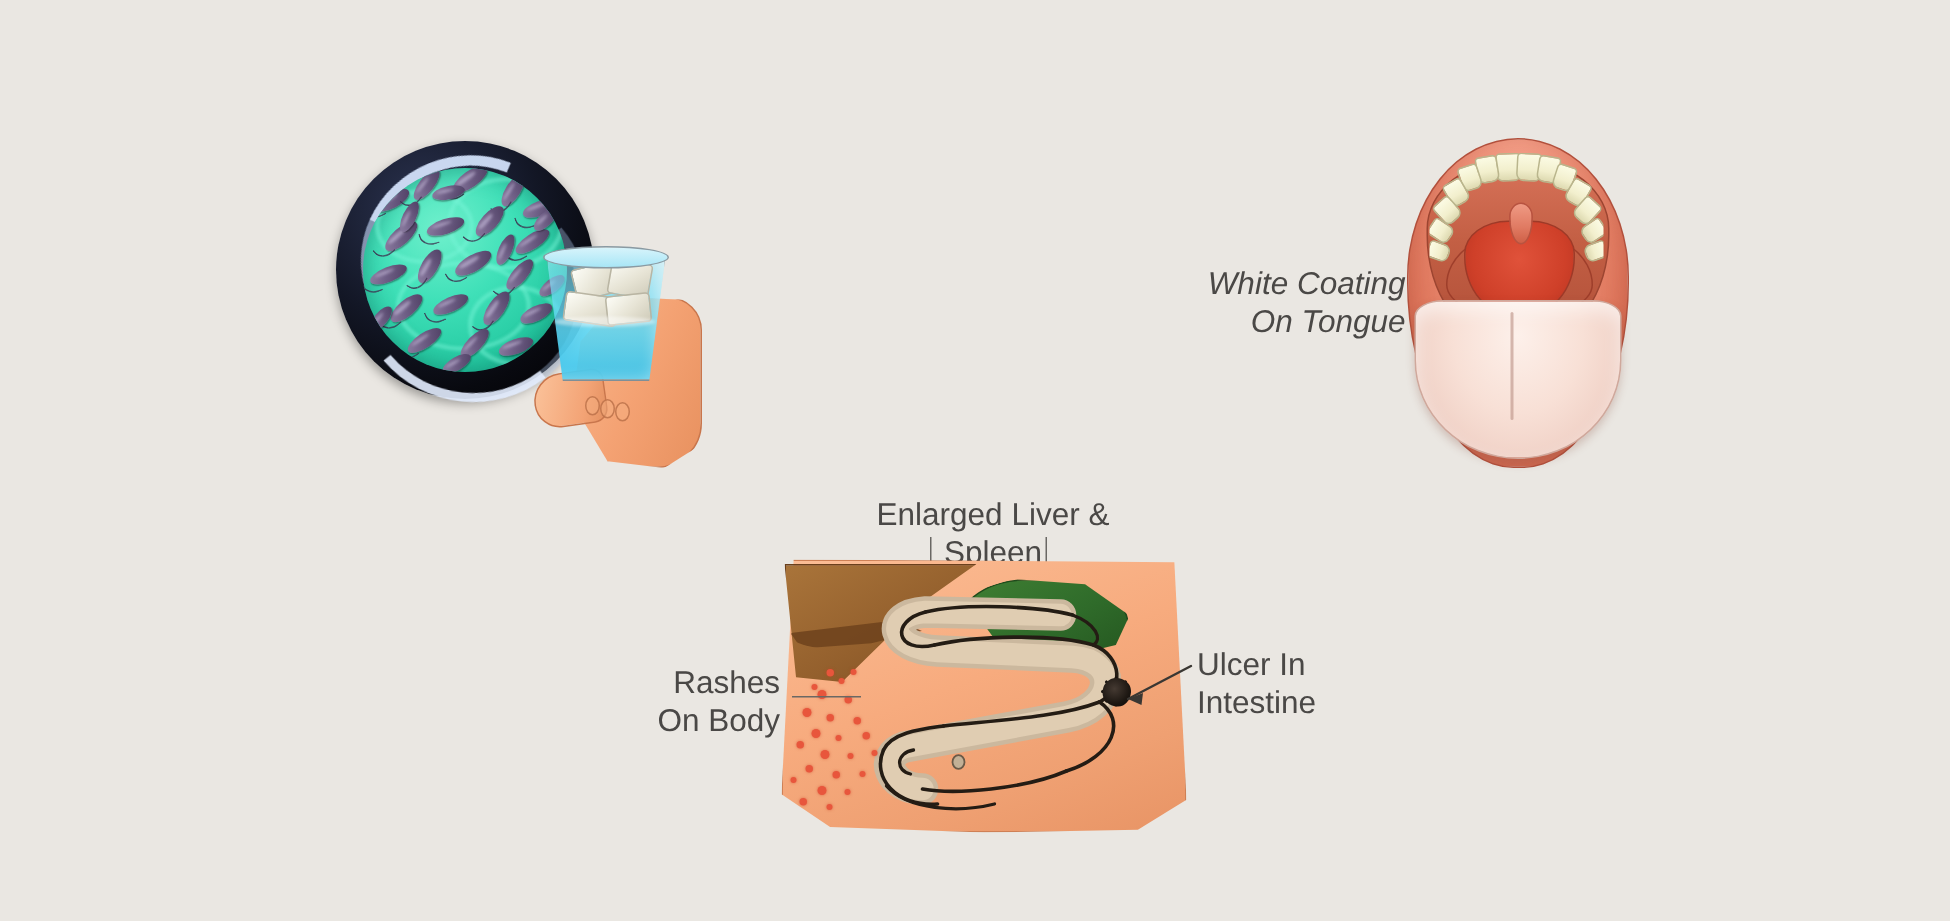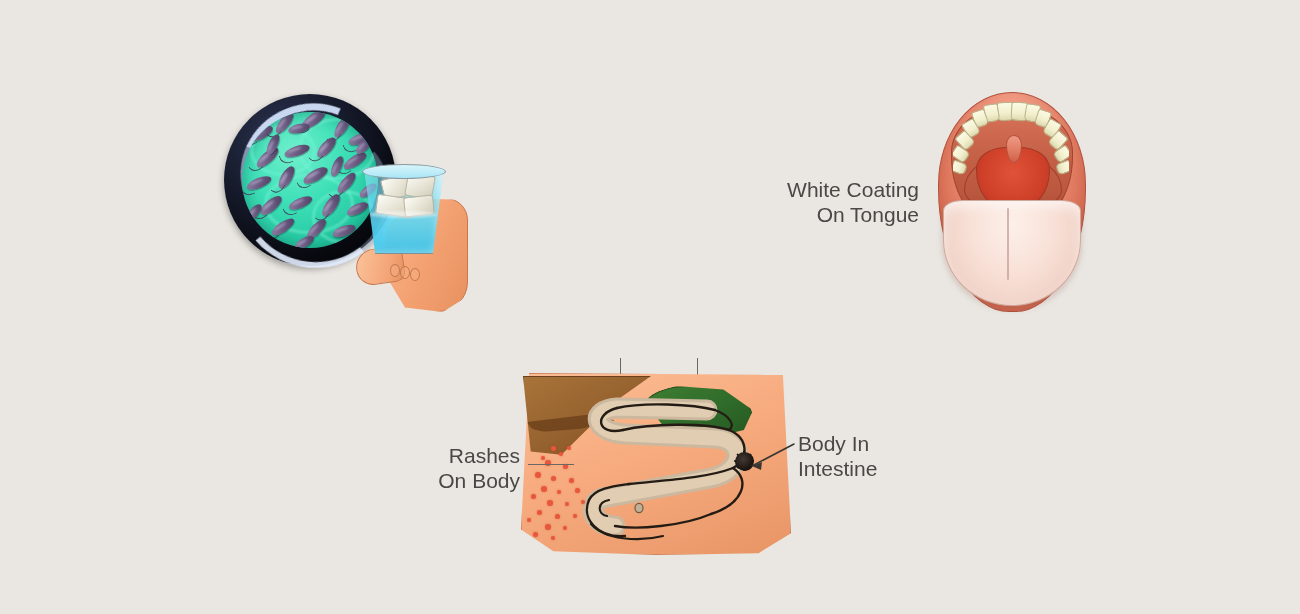--- a/index.html
+++ b/index.html
@@ -286,21 +286,21 @@
     position: absolute;
     width: 10px;
     height: 2px;
     background: #17110d;
     border-radius: 1px;
     transform-origin: 0 50%;
   }
 
   
   #lbl-salmonella { left: 418px; top: 118px; }
-  #lbl-tongue     { left: 759px; top: 178px; width: 160px; }
+  #lbl-tongue     { left: 777px; top: 178px; width: 160px; font-style: italic; }
   #lbl-organs     { left: 552px; top: 332px; width: 220px; }
   #lbl-rashes     { left: 400px; top: 444px; width: 120px; }
   #lbl-ulcer      { left: 798px; top: 432px; width: 140px; }
 </style>
 </head>
 <body>
 
 <div id="stage">
 
 
@@ -420,20 +420,21 @@
       <div class="tooth" style="left:0px;  top:58px; width:10px; height:13px; transform:rotate(-70deg);"></div>
       <div class="tooth" style="left:105px;top:58px; width:10px; height:13px; transform:rotate(70deg);"></div>
     </div>
     <div class="abs" id="tongue"></div>
     <div class="abs" id="tongue-midline"></div>
   </div>
 
   <div class="abs label right" id="lbl-tongue">White Coating
 On Tongue</div>
 
+  <div class="abs label center" id="lbl-organs">Enlarged Liver &amp; Spleen</div>
   <div class="abs leader" style="left:620px; top:358px; width:1.4px; height:46px;"></div>
   <div class="abs leader" style="left:697px; top:358px; width:1.4px; height:40px;"></div>
 
   <div class="abs" id="abdomen">
     <div class="abs" id="torso-skin"></div>
     <div class="abs" id="liver"></div>
     <div class="abs" id="liver-lobe"></div>
     <div class="abs" id="spleen"></div>
 
     <svg class="abs" id="intestine-svg" width="320" height="225" viewBox="0 0 320 225">
@@ -494,20 +495,20 @@
     <div class="abs rash" style="left:76px;  top:146px; width:4px;  height:4px;"></div>
     <div class="abs rash" style="left:84px;  top:132px; width:4px;  height:4px;"></div>
     <div class="abs rash" style="left:44px;  top:88px;  width:4px;  height:4px;"></div>
     <div class="abs rash" style="left:70px;  top:78px;  width:4px;  height:4px;"></div>
   </div>
 
   <div class="abs label right" id="lbl-rashes">Rashes
 On Body</div>
   <div class="abs leader" style="left:528px; top:464px; width:46px; height:1.4px;"></div>
 
-  <div class="abs label left" id="lbl-ulcer">Body In
+  <div class="abs label left" id="lbl-ulcer">Ulcer In
 Intestine</div>
   <svg class="abs" style="left:736px; top:440px;" width="62" height="40" viewBox="0 0 62 40">
     <path d="M58 4 L 16 26" stroke="#3a3733" stroke-width="1.6" fill="none" stroke-linecap="round"></path>
     <path d="M16 26 L 26 22 L 25 30 Z" fill="#3a3733"></path>
   </svg>
 
 </div>
 
 </body></html>

